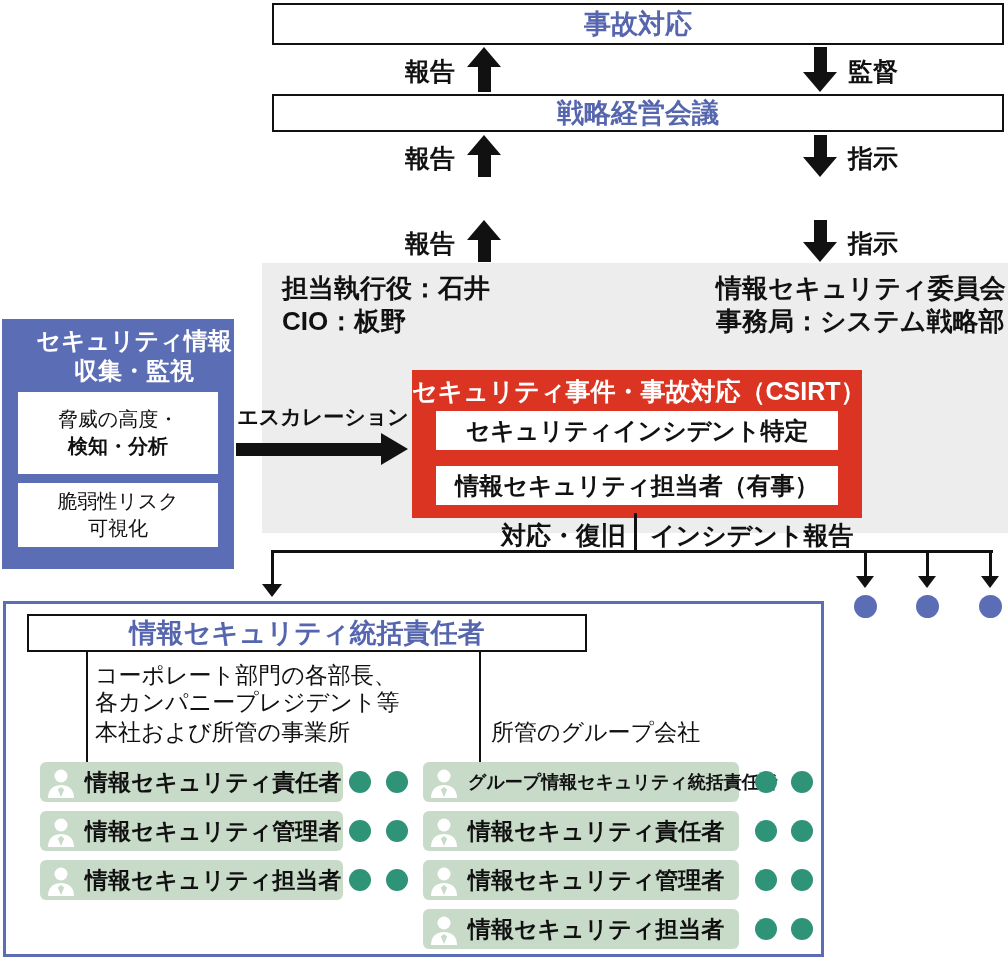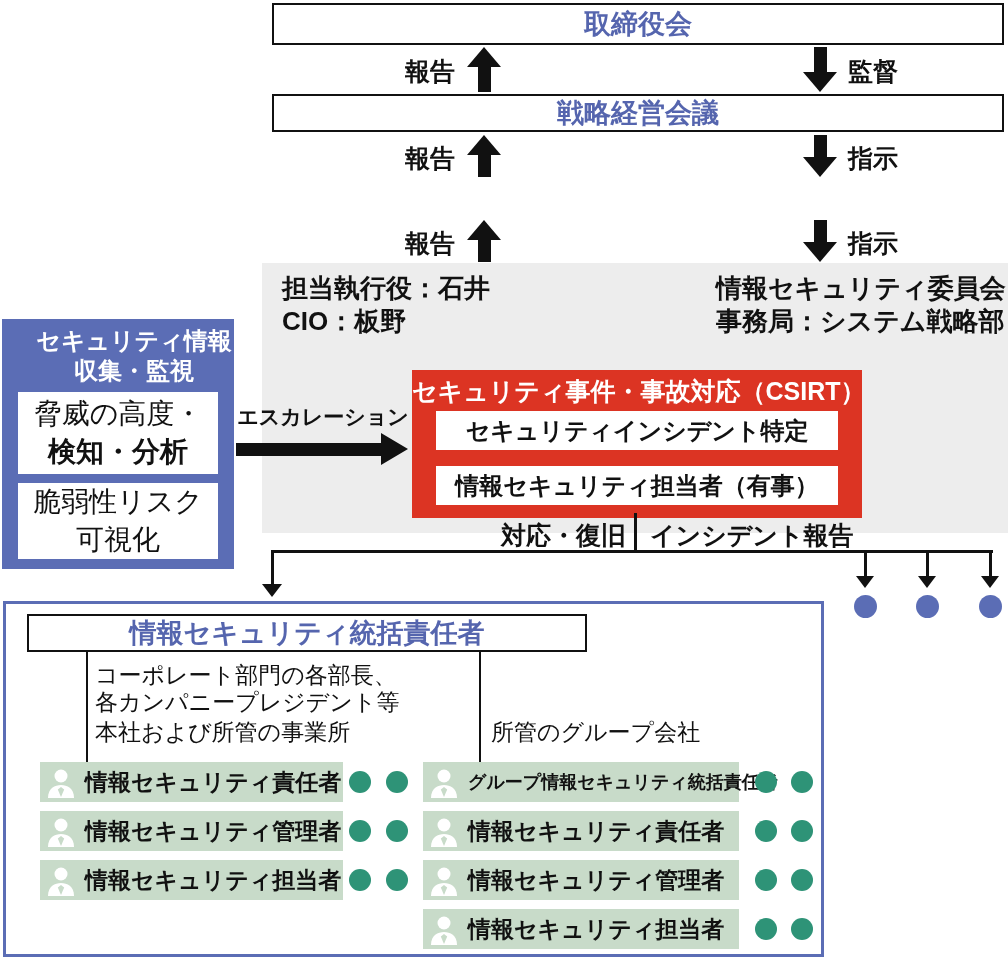--- a/index.html
+++ b/index.html
@@ -21,21 +21,21 @@
   .varrow .shaft{width:13px;background:var(--ink);margin:0 auto;}
   .flow-label{position:absolute;font-weight:bold;font-size:25px;line-height:30px;white-space:nowrap;}
   .flow-label.right-align{text-align:right;}
   
   .gray-panel{position:absolute;left:262px;top:263px;width:746px;height:270px;background:var(--panel-gray);}
   .panel-text{position:absolute;font-weight:bold;font-size:26px;line-height:32px;white-space:nowrap;}
   
   .soc{position:absolute;left:2px;top:319px;width:232px;height:250px;background:var(--accent-blue);}
   .soc-title{position:absolute;left:0;right:0;top:7px;text-align:center;color:#fff;font-weight:bold;font-size:24px;line-height:30px;padding-left:32px;}
   .soc-item{position:absolute;left:16px;width:200px;background:#fff;display:flex;flex-direction:column;
-    align-items:center;justify-content:center;font-size:28px;text-align:center;}
+    align-items:center;justify-content:center;font-size:20px;text-align:center;}
   .esc-label{position:absolute;left:234px;top:403px;width:178px;text-align:center;font-weight:bold;font-size:21px;white-space:nowrap;}
   .harrow-shaft{position:absolute;left:236px;top:443px;width:145px;height:13px;background:var(--ink);}
   .harrow-head{position:absolute;left:381px;top:433px;width:0;height:0;
     border-top:16px solid transparent;border-bottom:16px solid transparent;border-left:27px solid var(--ink);}
   
   .csirt{position:absolute;left:412px;top:370px;width:450px;height:148px;background:var(--red);}
   .csirt-title{position:absolute;left:0;right:0;top:5px;text-align:center;color:#fff;font-weight:bold;font-size:25px;white-space:nowrap;}
   .csirt-item{position:absolute;left:24px;width:402px;height:39px;background:#fff;
     display:flex;align-items:center;justify-content:center;font-size:24px;font-weight:bold;}
   
@@ -43,32 +43,32 @@
   .thin-head{position:absolute;width:0;height:0;border-left:9px solid transparent;border-right:9px solid transparent;border-top:12px solid var(--ink);}
   .thin-head.big{border-left-width:10px;border-right-width:10px;border-top-width:13px;}
   .dot{position:absolute;width:23px;height:23px;border-radius:50%;}
   .dot.blue{background:var(--accent-blue);}
   .dot.green{background:var(--dot-green);width:22px;height:22px;}
   
   .org-box{position:absolute;left:3px;top:601px;width:821px;height:356px;border:3px solid var(--accent-blue);background:#fff;}
   .org-title{position:absolute;left:21px;top:10px;width:560px;height:38px;border:2px solid var(--ink);background:#fff;
     display:flex;align-items:center;justify-content:center;color:var(--blue-text);font-weight:bold;font-size:27px;}
   .org-text{position:absolute;font-size:23px;line-height:27px;white-space:nowrap;}
-  .role-row{position:absolute;height:40px;background:var(--row-green);display:flex;align-items:center;gap:8px;padding-left:5px;}
+  .role-row{position:absolute;height:40px;background:var(--row-green);display:flex;align-items:center;gap:8px;padding-left:5px;border-radius:6px;}
   .role-row .label{font-weight:bold;font-size:23px;white-space:nowrap;}
   .role-row .label.small{font-size:18px;}
   .person{width:32px;height:32px;flex:0 0 32px;}
 </style>
 </head>
 <body>
 
 <div class="stage">
 
   <div class="gov-box" style="top:3px;height:42px;">
-    <span>取締役会</span>
+    <span>事故対応</span>
   </div>
   <div class="gov-box" style="top:94px;height:38px;">
     <span>戦略経営会議</span>
   </div>
 
   <div class="varrow" style="left:467px;top:47px;">
     <div class="head-up"></div>
       <div class="shaft" style="height:25px;"></div>
   </div>
   <div class="flow-label right-align" style="left:340px;top:56px;width:115px;">報告</div>
@@ -108,21 +108,21 @@
 
   <div class="soc">
     <div class="soc-title">
       <div>セキュリティ情報</div>
       <div>収集・監視（SOC）</div>
     </div>
     <div class="soc-item" style="top:73px;height:82px;">
       <div>脅威の高度・</div>
       <div style="font-weight:bold;">検知・分析</div>
     </div>
-    <div class="soc-item" style="top:164px;height:76px;">
+    <div class="soc-item" style="top:164px;height:64px;">
       <div>脆弱性リスク</div>
       <div>可視化</div>
     </div>
   </div>
 
   <div class="esc-label">エスカレーション</div>
   <div class="harrow-shaft"></div>
   <div class="harrow-head"></div>
 
   <div class="csirt">

